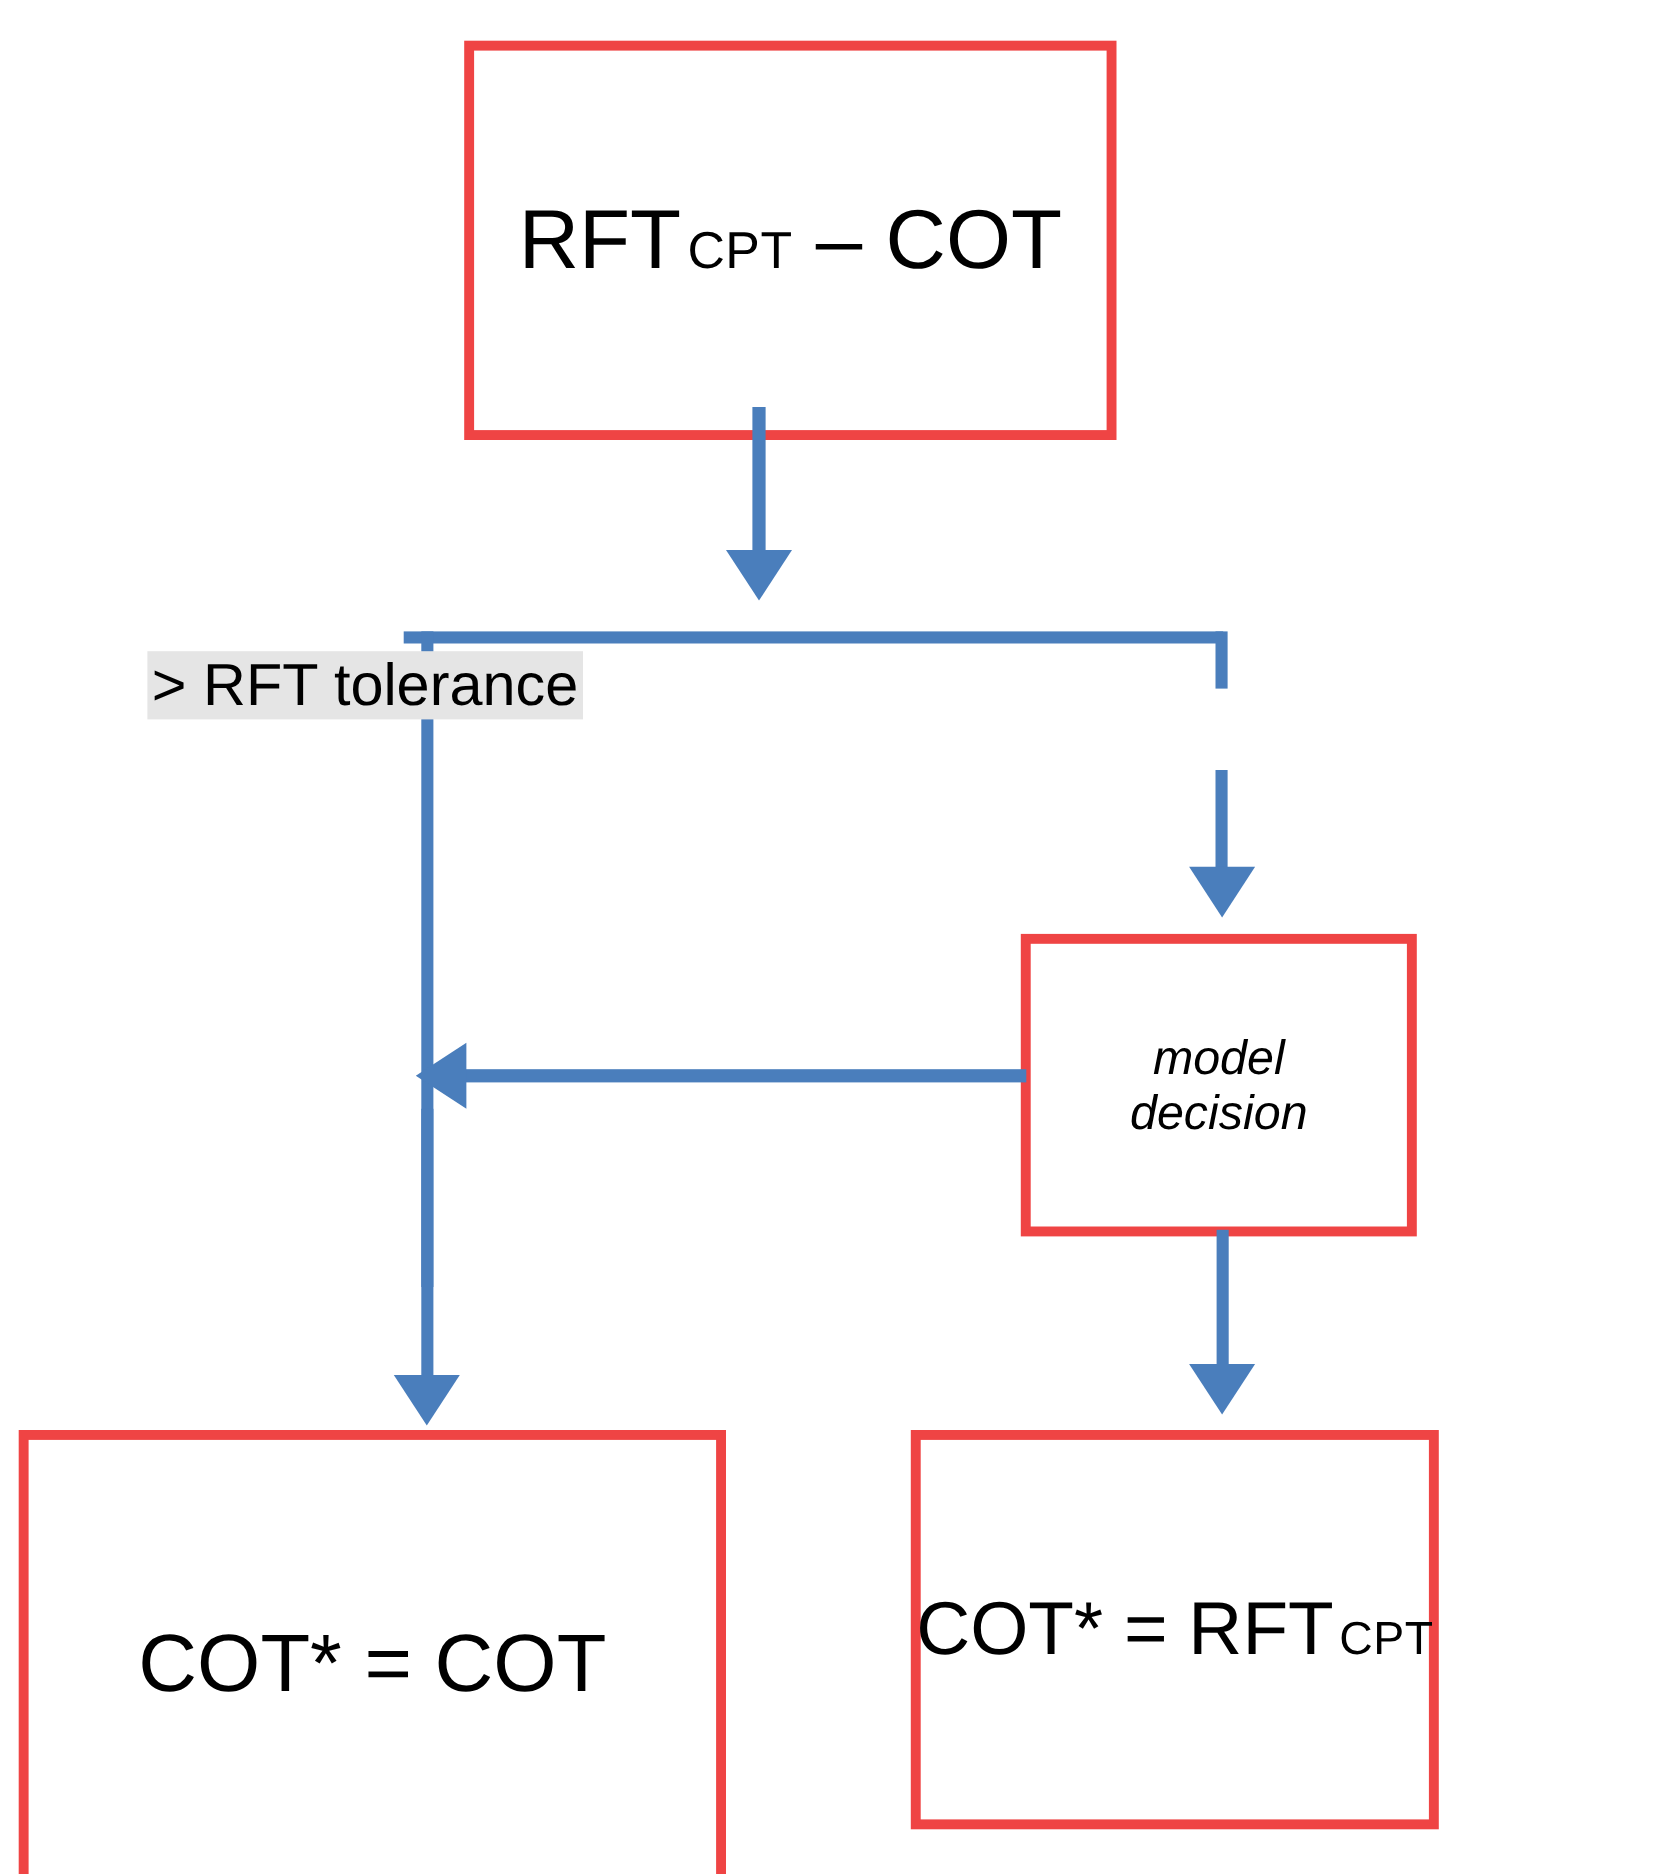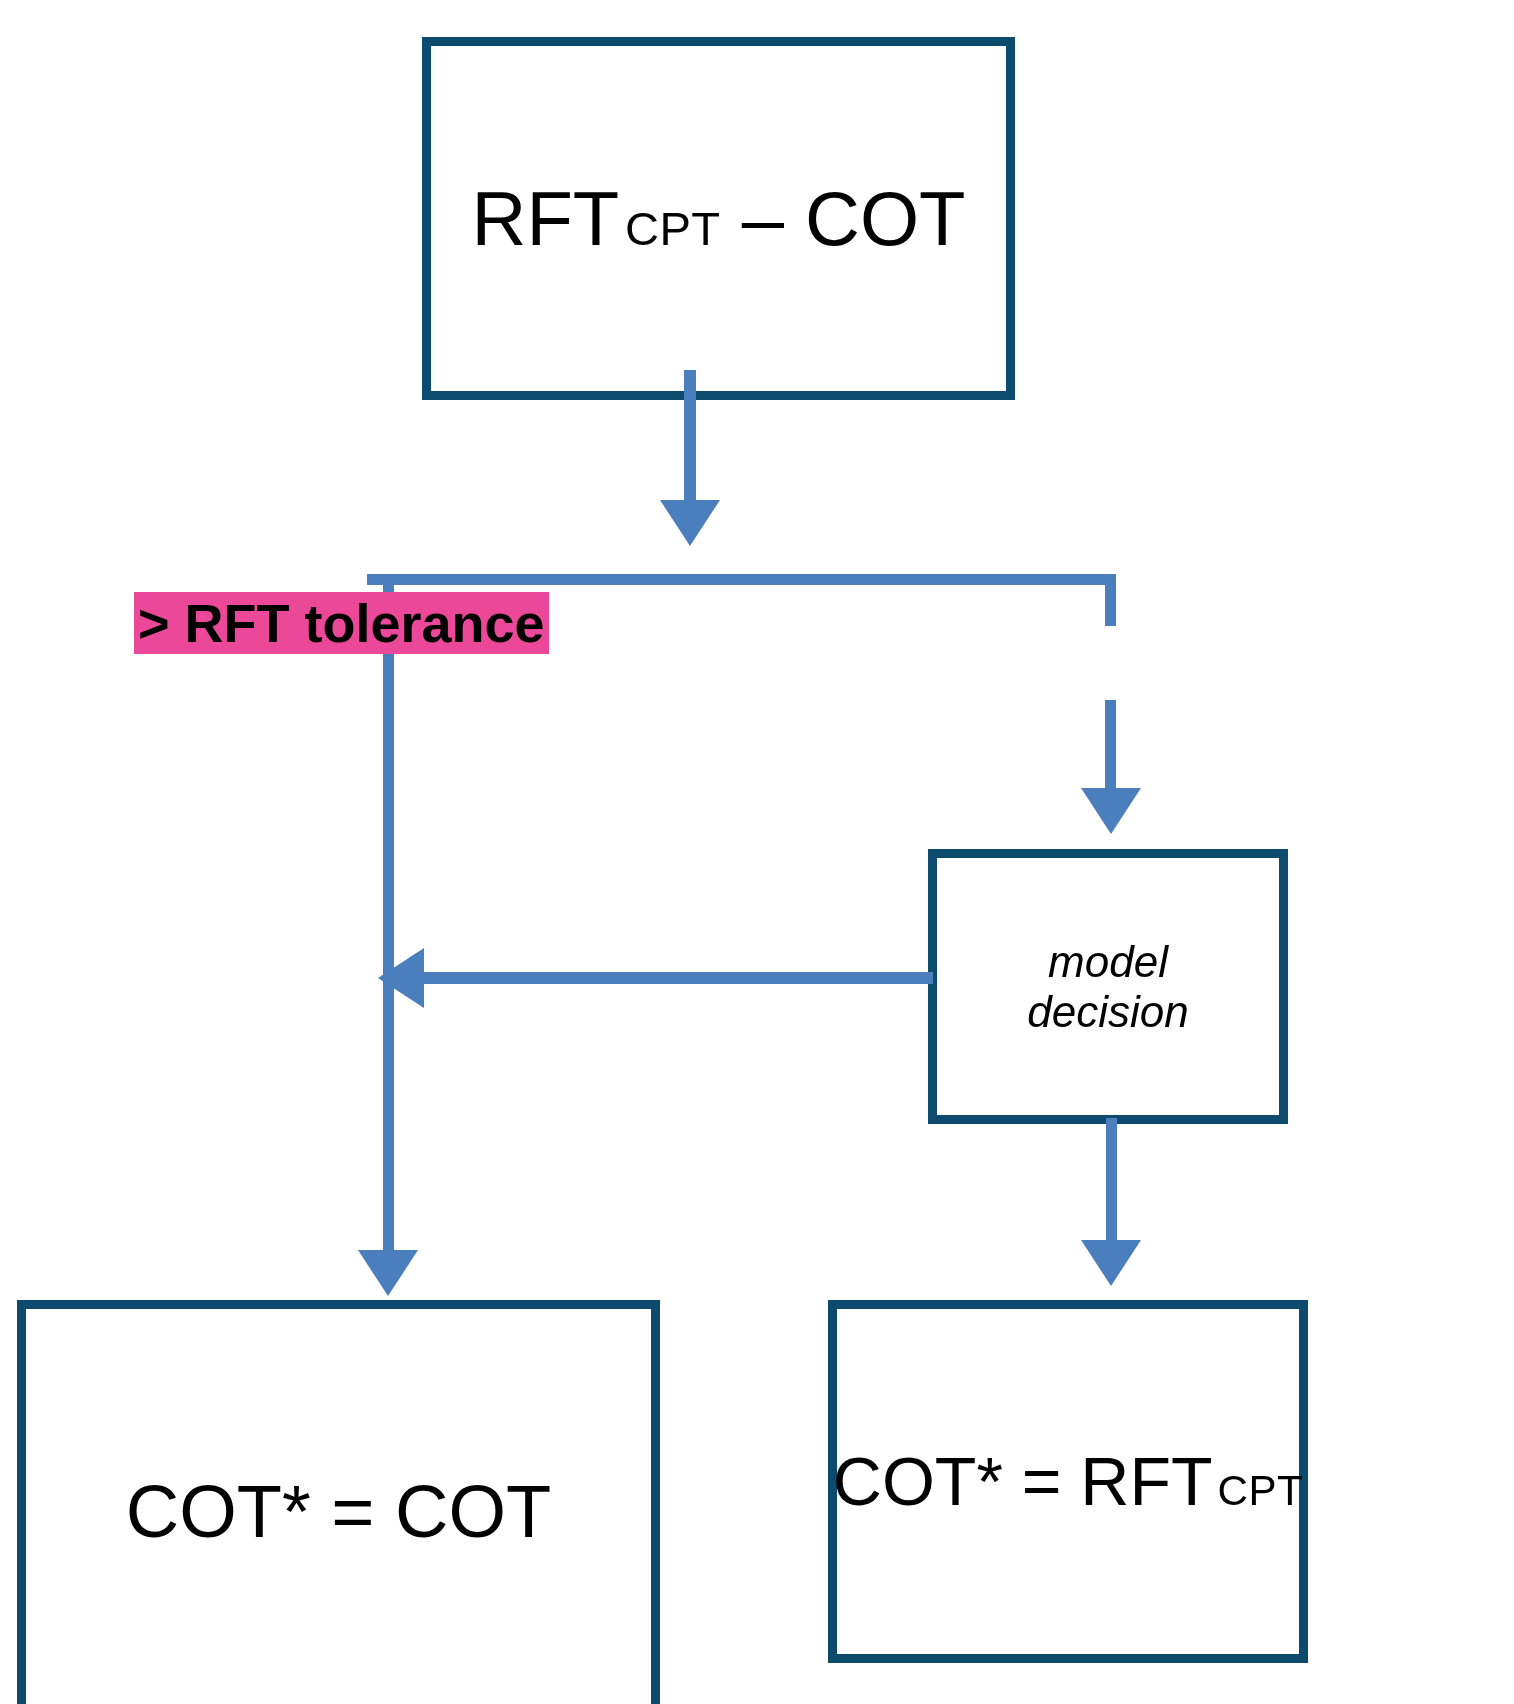--- a/index.html
+++ b/index.html
@@ -13,21 +13,21 @@
   #canvas {
     position: relative;
     width: 1514px;
     height: 1704px;
     background: #ffffff;
     overflow: hidden;
   }
   .node-box {
     position: absolute;
     box-sizing: border-box;
-    border: 9px solid #0c4a6e;
+    border: 9px solid #ef4444;
     background: #ffffff;
     display: flex;
     align-items: center;
     justify-content: center;
     text-align: center;
   }
   .node-label {
     color: #000000;
     font-weight: 400;
     line-height: 1.12;
@@ -127,24 +127,24 @@
   #e4-head  { left: 378px; top: 948px; }
 
   
   #e5-shaft { left: 1106px; top: 1118px; width: 11px; height: 130px; }
   #e5-head  { left: 1081px; top: 1240px; }
 
   
   .branch-label {
     position: absolute;
     font-size: 54px;
-    font-weight: 700;
+    font-weight: 400;
     color: #000000;
     white-space: nowrap;
-    background: #ec4899;
+    background: #e5e5e5;
     padding: 0 4px;
   }
   #label-left  { left: 134px; top: 592px; }
   #label-right { left: 862px; top: 592px; }
 </style>
 </head>
 <body>
 
 <div id="canvas">
 

